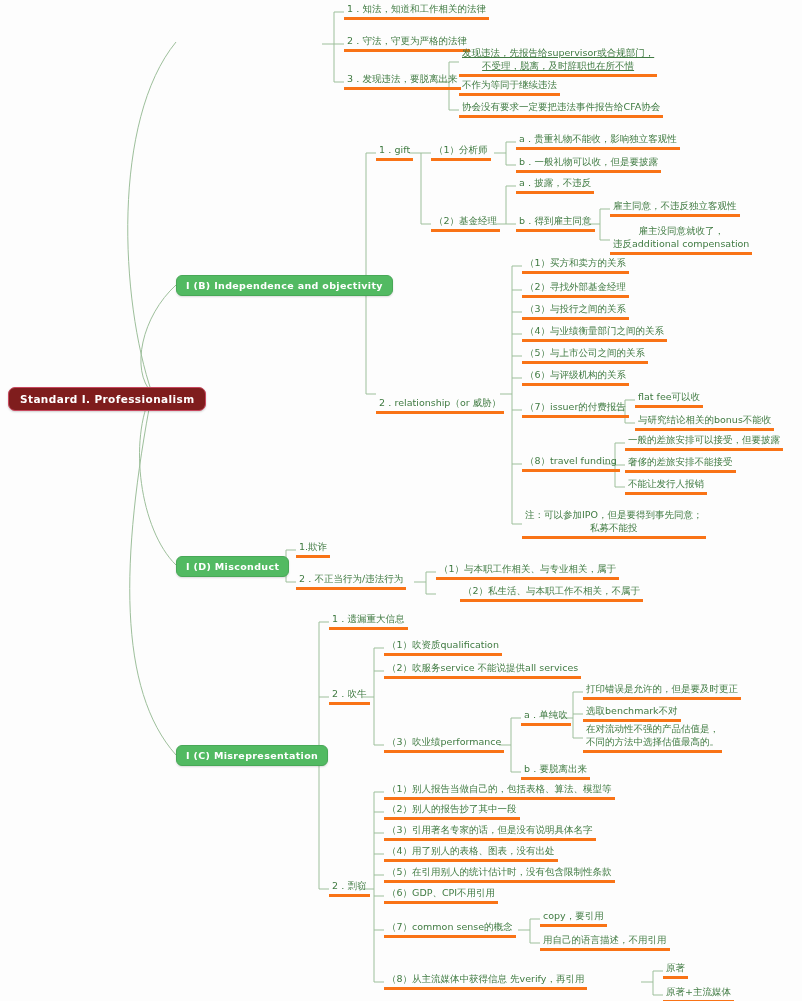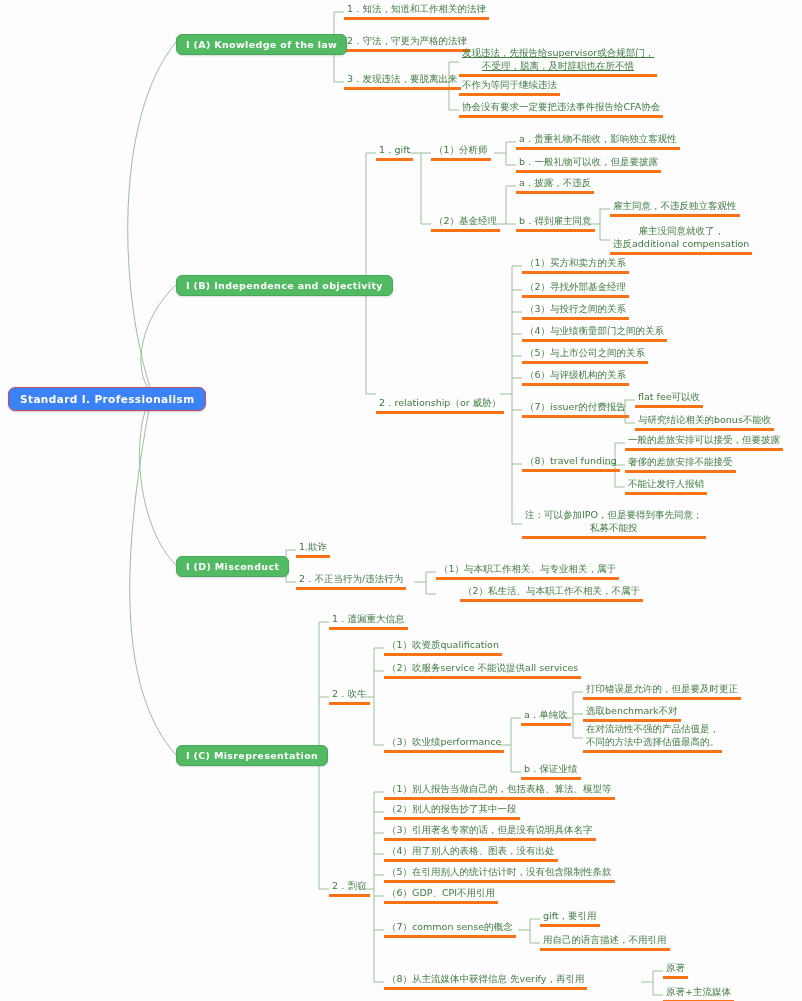--- a/index.html
+++ b/index.html
@@ -17,21 +17,21 @@
   }
   #wires{
     position:absolute;
     left:0;top:0;
     width:802px;height:1001px;
     pointer-events:none;
   }
   
   .root-node{
     position:absolute;
-    background:#3b82f6;
+    background:#7f1d1d;
     border:1.5px solid #c8485f;
     border-radius:7px;
     color:#ffffff;
     font-size:10.5px;
     font-weight:bold;
     letter-spacing:.4px;
     padding:5px 11px;
     white-space:nowrap;
     box-shadow:0 1px 2px rgba(0,0,0,.18);
     z-index:5;
@@ -190,21 +190,20 @@
 
       <path d="M641,982 L653,982"></path>
       <path d="M653,971 L653,995"></path>
       <path d="M653,971 L663,971"></path>
       <path d="M653,995 L663,995"></path>
     </g>
   </svg>
 
   <div class="root-node" style="left:8px; top:387px;">Standard I. Professionalism</div>
 
-  <div class="sec-node" style="left:176px; top:34px;">I (A) Knowledge of the law</div>
 
   <div class="leaf" style="left:344px; top:2px;">1．知法，知道和工作相关的法律</div>
   <div class="leaf" style="left:344px; top:34px;">2．守法，守更为严格的法律</div>
   <div class="leaf" style="left:344px; top:72px;">3．发现违法，要脱离出来</div>
 
   <div class="leaf multi ctr" style="left:459px; top:46px; white-space:pre-line; text-align:center;text-decoration:underline;">发现违法，先报告给supervisor或合规部门，
 不受理，脱离，及时辞职也在所不惜</div>
   <div class="leaf" style="left:459px; top:78px;">不作为等同于继续违法</div>
   <div class="leaf" style="left:459px; top:100px;">协会没有要求一定要把违法事件报告给CFA协会</div>
 
@@ -259,32 +258,32 @@
 
   <div class="leaf" style="left:384px; top:638px;">（1）吹资质qualification</div>
   <div class="leaf" style="left:384px; top:661px;">（2）吹服务service        不能说提供all services</div>
   <div class="leaf" style="left:384px; top:735px;">（3）吹业绩performance</div>
 
   <div class="leaf" style="left:521px; top:708px;">a．单纯吹</div>
   <div class="leaf" style="left:583px; top:682px;">打印错误是允许的，但是要及时更正</div>
   <div class="leaf" style="left:583px; top:704px;">选取benchmark不对</div>
   <div class="leaf multi" style="left:583px; top:722px; white-space:pre-line;">在对流动性不强的产品估值是，
 不同的方法中选择估值最高的。</div>
-  <div class="leaf" style="left:521px; top:762px;">b．保证业绩</div>
+  <div class="leaf" style="left:521px; top:762px;">b．要脱离出来</div>
 
   <div class="leaf" style="left:329px; top:879px;">2．剽窃</div>
 
   <div class="leaf" style="left:384px; top:782px;">（1）别人报告当做自己的，包括表格、算法、模型等</div>
   <div class="leaf" style="left:384px; top:802px;">（2）别人的报告抄了其中一段</div>
   <div class="leaf" style="left:384px; top:823px;">（3）引用著名专家的话，但是没有说明具体名字</div>
   <div class="leaf" style="left:384px; top:844px;">（4）用了别人的表格、图表，没有出处</div>
   <div class="leaf" style="left:384px; top:865px;">（5）在引用别人的统计估计时，没有包含限制性条款</div>
   <div class="leaf" style="left:384px; top:886px;">（6）GDP、CPI不用引用</div>
 
   <div class="leaf" style="left:384px; top:920px;">（7）common sense的概念</div>
-  <div class="leaf" style="left:540px; top:909px;">gift，要引用</div>
+  <div class="leaf" style="left:540px; top:909px;">copy，要引用</div>
   <div class="leaf" style="left:540px; top:933px;">用自己的语言描述，不用引用</div>
 
   <div class="leaf" style="left:384px; top:972px;">（8）从主流媒体中获得信息        先verify，再引用</div>
   <div class="leaf" style="left:663px; top:961px;">原著</div>
   <div class="leaf" style="left:663px; top:985px;">原著+主流媒体</div>
 
 </div>
 
 </body></html>

